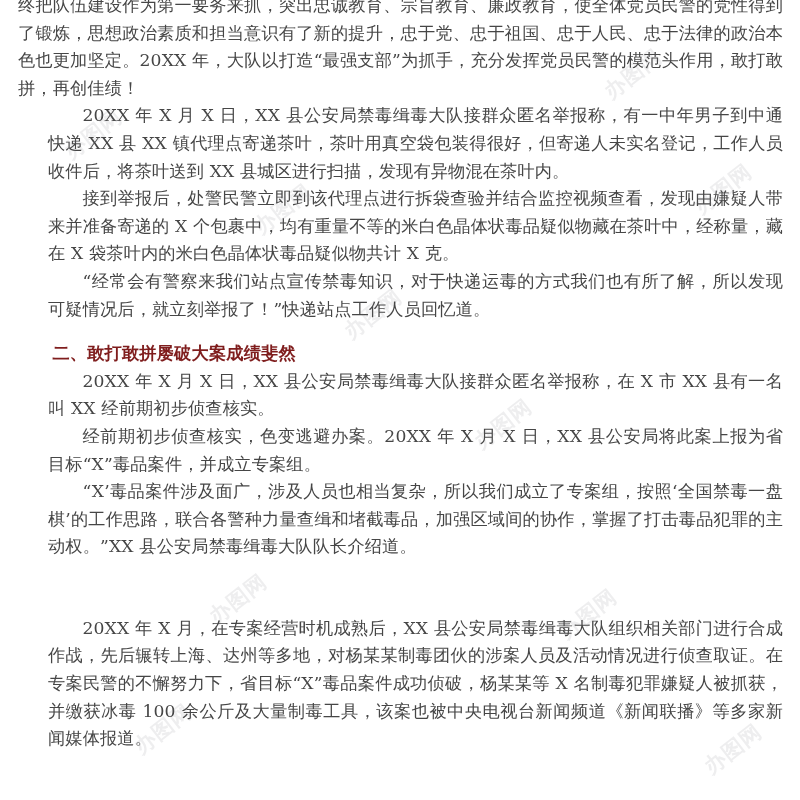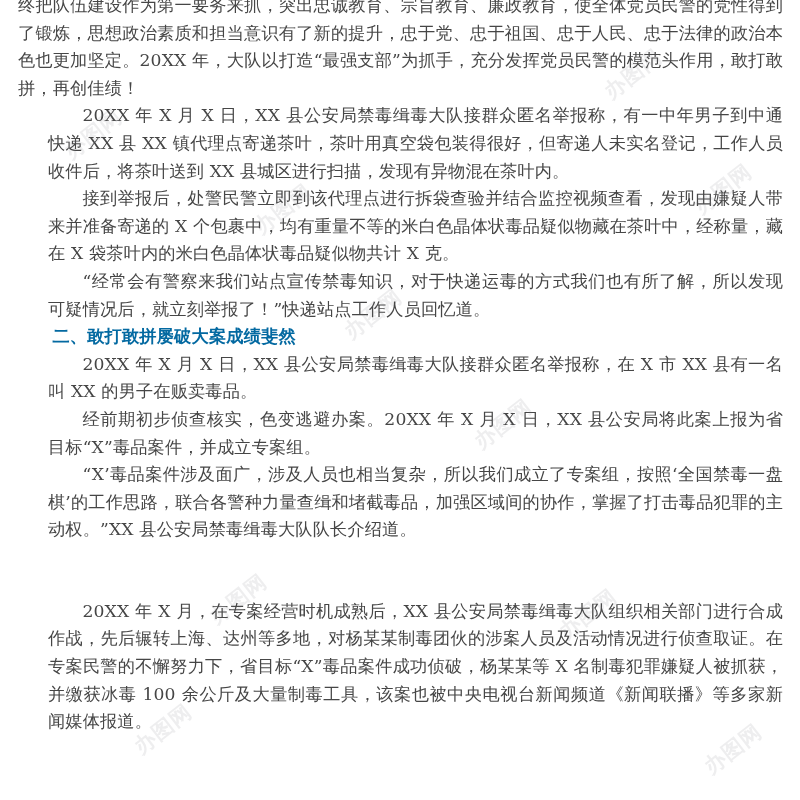--- a/index.html
+++ b/index.html
@@ -62,22 +62,23 @@
     text-align-last: left;
     letter-spacing: 0.15px;
     color: #464646;
     word-break: break-all;
     position: relative;
   }
   .para.indent { text-indent: 2em; padding-left: 48px; }
   .para.heading {
     text-indent: 2em;
     font-weight: 700;
-    color: #0369a1;
+    color: #7f1d1d;
     letter-spacing: 0.2px;
+    margin-top: 17px;
   }
   .para.clipped-top {
     
     margin-top: -8px;
   }
   .spacer {
     height: 54px;
   }
 </style>
 </head>
@@ -103,21 +104,21 @@
 
     <p class="para indent">20XX 年 X 月 X 日，XX 县公安局禁毒缉毒大队接群众匿名举报称，有一中年男子到中通快递 XX 县 XX 镇代理点寄递茶叶，茶叶用真空袋包装得很好，但寄递人未实名登记，工作人员收件后，将茶叶送到 XX 县城区进行扫描，发现有异物混在茶叶内。</p>
 
     <p class="para indent">接到举报后，处警民警立即到该代理点进行拆袋查验并结合监控视频查看，发现由嫌疑人带来并准备寄递的 X 个包裹中，均有重量不等的米白色晶体状毒品疑似物藏在茶叶中，经称量，藏在 X 袋茶叶内的米白色晶体状毒品疑似物共计 X 克。</p>
 
     <p class="para indent">“经常会有警察来我们站点宣传禁毒知识，对于快递运毒的方式我们也有所了解，所以发现可疑情况后，就立刻举报了！”快递站点工作人员回忆道。</p>
 
 
     <p class="para heading">二、敢打敢拼屡破大案成绩斐然</p>
 
-    <p class="para indent">20XX 年 X 月 X 日，XX 县公安局禁毒缉毒大队接群众匿名举报称，在 X 市 XX 县有一名叫 XX 的男子在贩卖毒品。</p>
+    <p class="para indent">20XX 年 X 月 X 日，XX 县公安局禁毒缉毒大队接群众匿名举报称，在 X 市 XX 县有一名叫 XX 经前期初步侦查核实。</p>
 
     <p class="para indent">经前期初步侦查核实，色变逃避办案。20XX 年 X 月 X 日，XX 县公安局将此案上报为省目标“X”毒品案件，并成立专案组。</p>
 
     <p class="para indent">“X’毒品案件涉及面广，涉及人员也相当复杂，所以我们成立了专案组，按照‘全国禁毒一盘棋’的工作思路，联合各警种力量查缉和堵截毒品，加强区域间的协作，掌握了打击毒品犯罪的主动权。”XX 县公安局禁毒缉毒大队队长介绍道。</p>
 
     <div class="spacer"></div>
 
     <p class="para indent">20XX 年 X 月，在专案经营时机成熟后，XX 县公安局禁毒缉毒大队组织相关部门进行合成作战，先后辗转上海、达州等多地，对杨某某制毒团伙的涉案人员及活动情况进行侦查取证。在专案民警的不懈努力下，省目标“X”毒品案件成功侦破，杨某某等 X 名制毒犯罪嫌疑人被抓获，并缴获冰毒 100 余公斤及大量制毒工具，该案也被中央电视台新闻频道《新闻联播》等多家新闻媒体报道。</p>
 
   </div>

